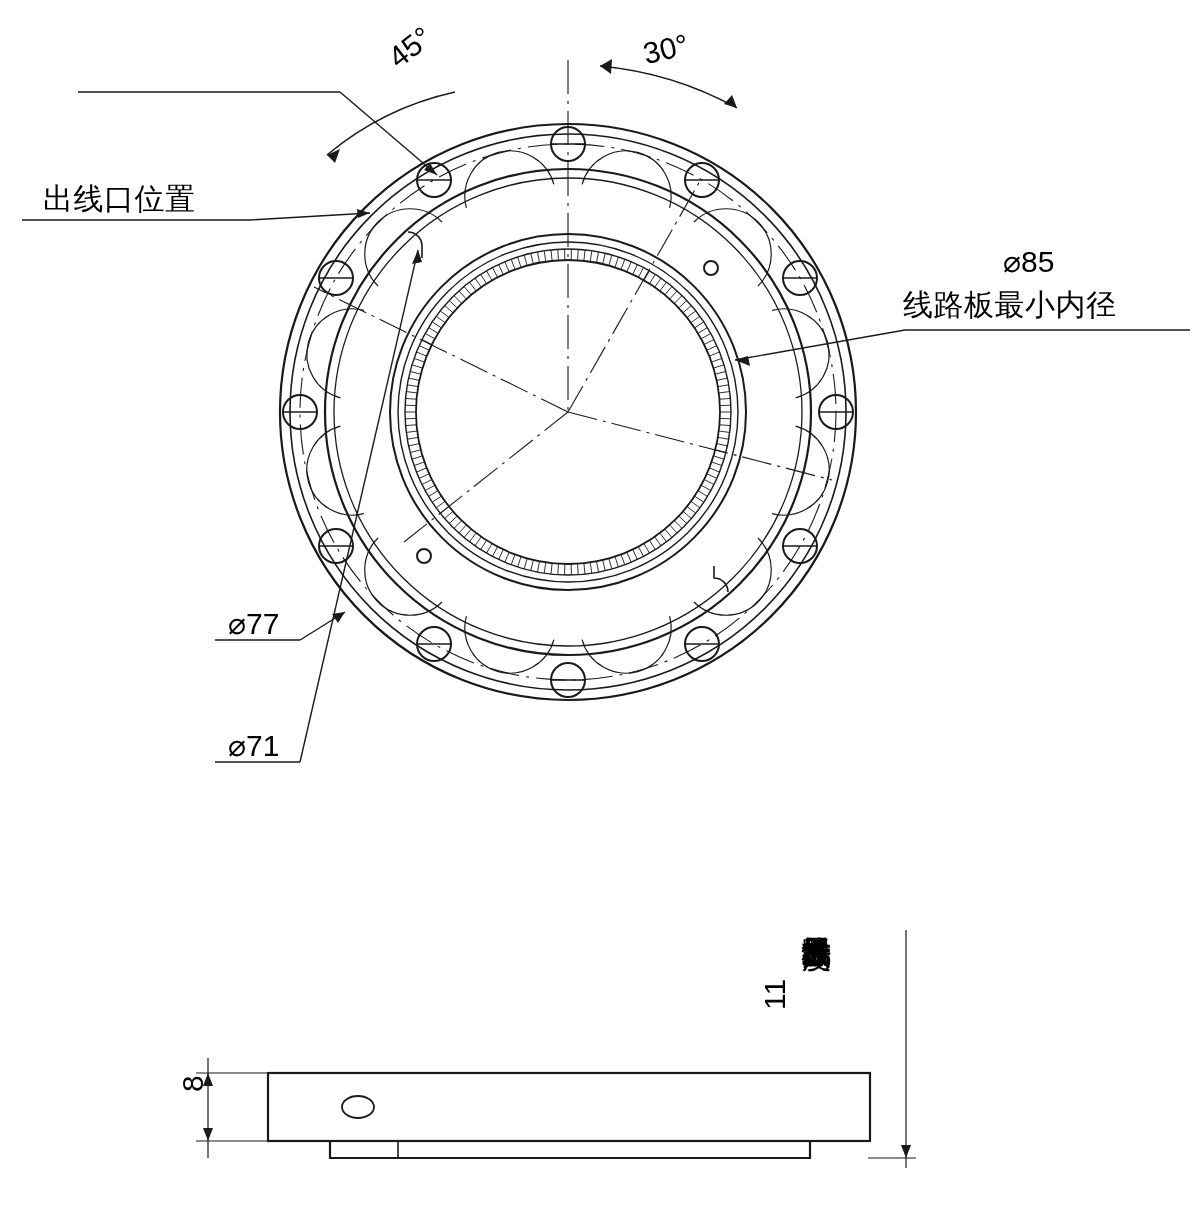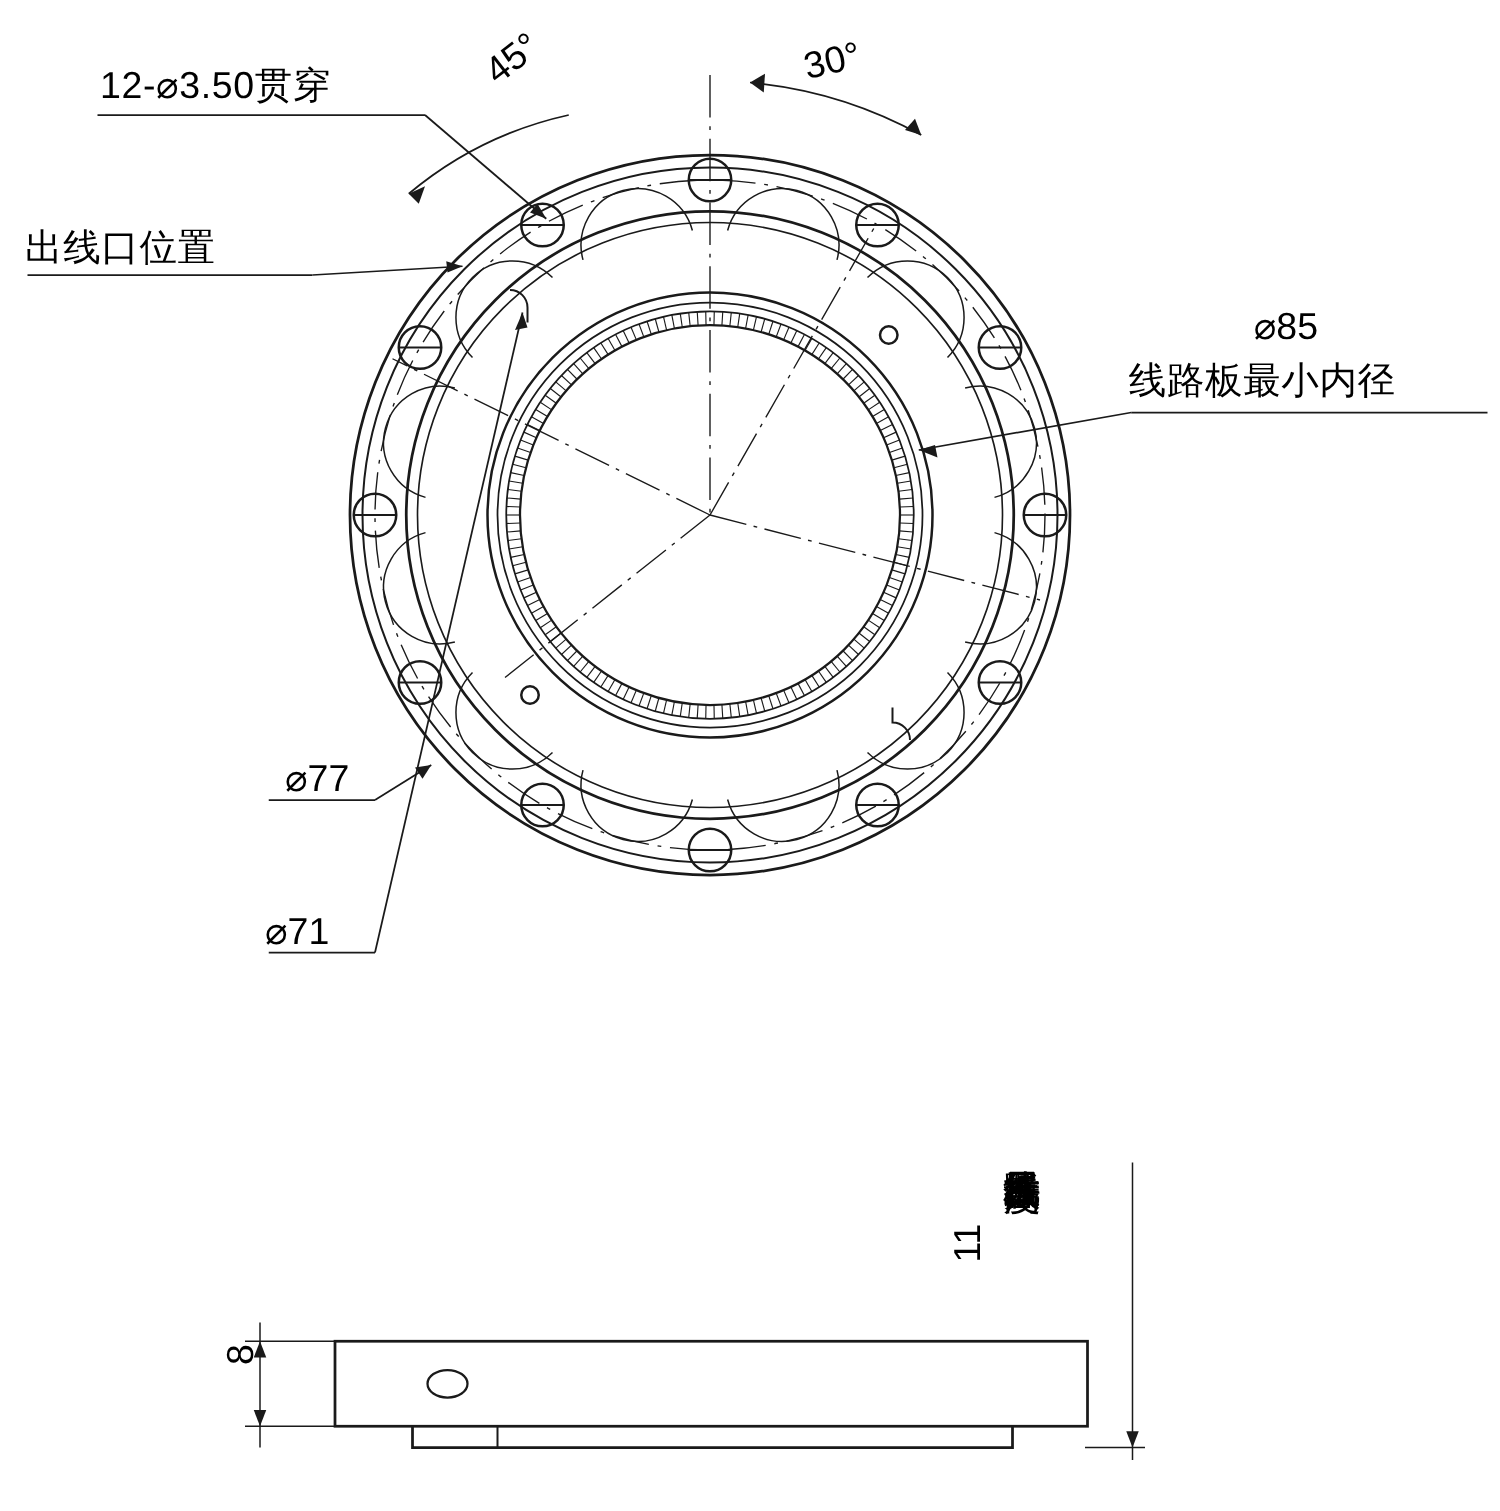--- a/index.html
+++ b/index.html
@@ -317,34 +317,33 @@
       <polygon points="208,1141 203,1128 213,1128" fill="#1a1a1a"></polygon>
       <line x1="196" y1="1073" x2="272" y2="1073" stroke="#1a1a1a" stroke-width="1.1"></line>
       <line x1="196" y1="1141" x2="330" y2="1141" stroke="#1a1a1a" stroke-width="1.1"></line>
 
       <line x1="906" y1="930" x2="906" y2="1168" stroke="#1a1a1a" stroke-width="1.2"></line>
       <polygon points="906,1158 901,1145 911,1145" fill="#1a1a1a"></polygon>
       <line x1="868" y1="1158" x2="916" y2="1158" stroke="#1a1a1a" stroke-width="1.1"></line>
     </g>
   </svg>
 
-  <div class="lbl lbl-cn" style="left:80px; top:52px;">12-⌀3.50贯穿</div>
-
-  <div class="lbl lbl-cn" style="left:20px; top:182px;">出线口位置</div>
+
+  <div class="lbl lbl-cn" style="left:43px; top:182px;">出线口位置</div>
 
   <div class="lbl lbl-num" style="left:382px; top:48px; transform:rotate(-38deg); transform-origin:left top;">45°</div>
 
   <div class="lbl lbl-num" style="left:640px; top:38px; transform:rotate(-13deg); transform-origin:left top;">30°</div>
 
   <div class="lbl lbl-num" style="left:1003px; top:245px;">⌀85</div>
   <div class="lbl lbl-cn" style="left:903px; top:288px;text-align:center;">线路板最小内径</div>
 
   <div class="lbl lbl-num" style="left:228px; top:607px;">⌀77</div>
 
-  <div class="lbl lbl-num" style="left:212px; top:729px;">⌀71</div>
+  <div class="lbl lbl-num" style="left:228px; top:729px;">⌀71</div>
 
   <div class="lbl lbl-num" style="left:176px; top:1092px; transform:rotate(-90deg); transform-origin:left top;">8</div>
 
   <div class="lbl lbl-num" style="left:758px; top:1010px; transform:rotate(-90deg); transform-origin:left top;">11</div>
 
   <div class="lbl lbl-cn vert" style="left:800px; top:912px; height:260px;">线路板元器件最大高度</div>
 
 </div>
 
 </body></html>

